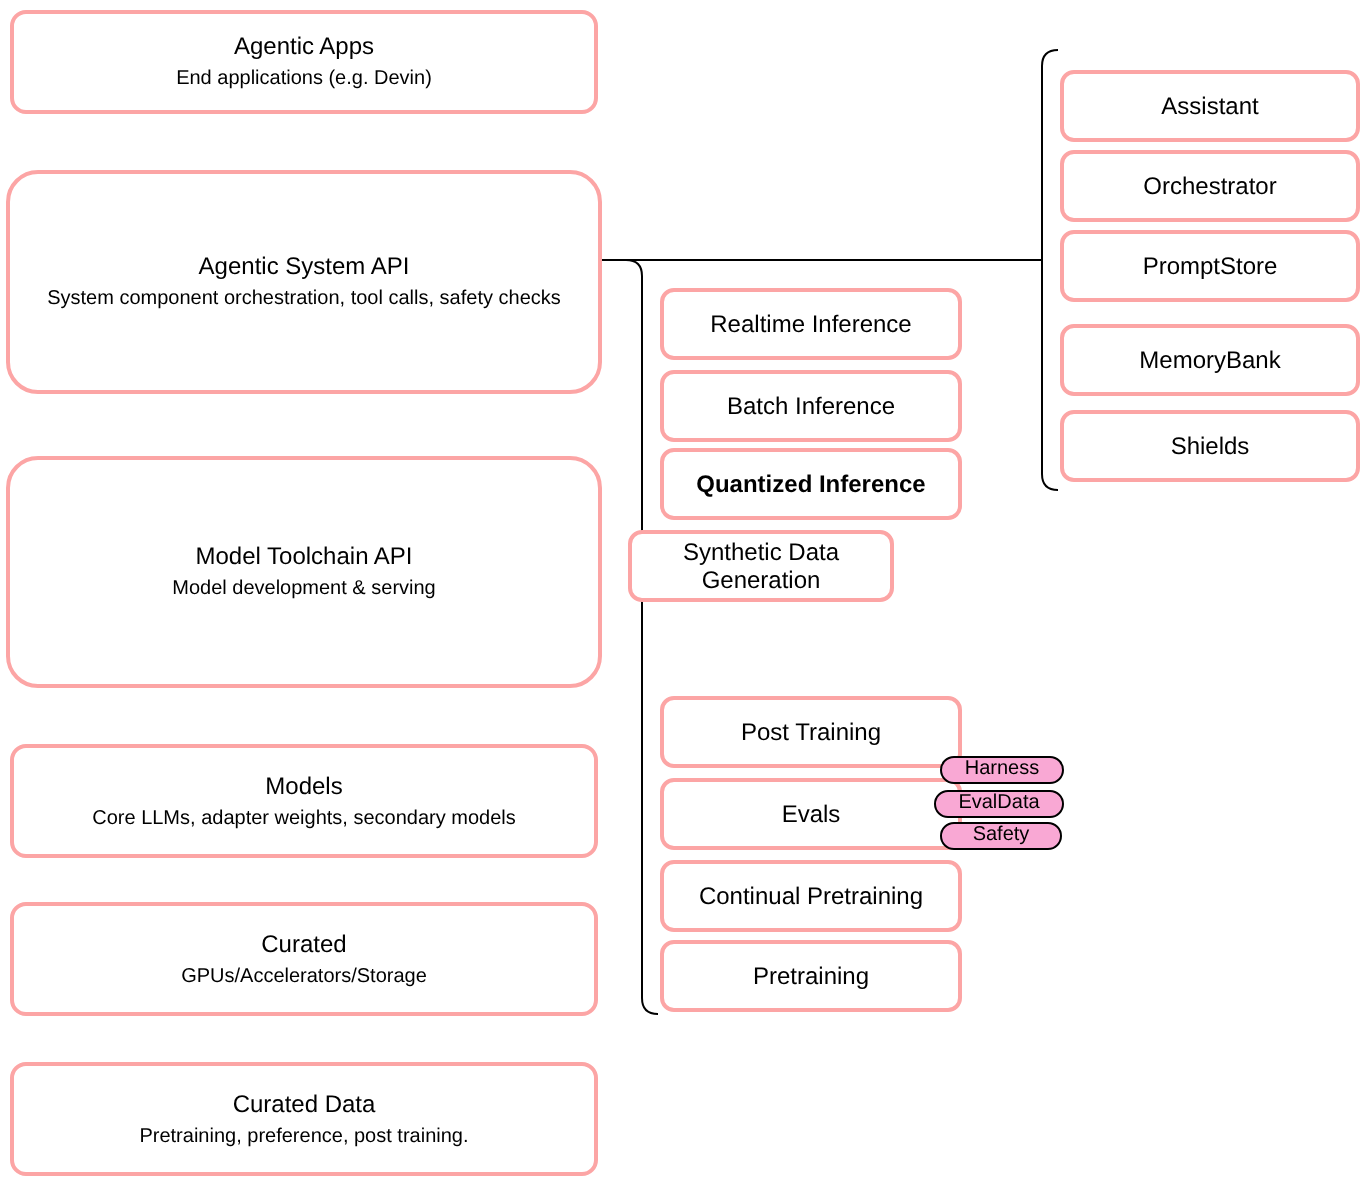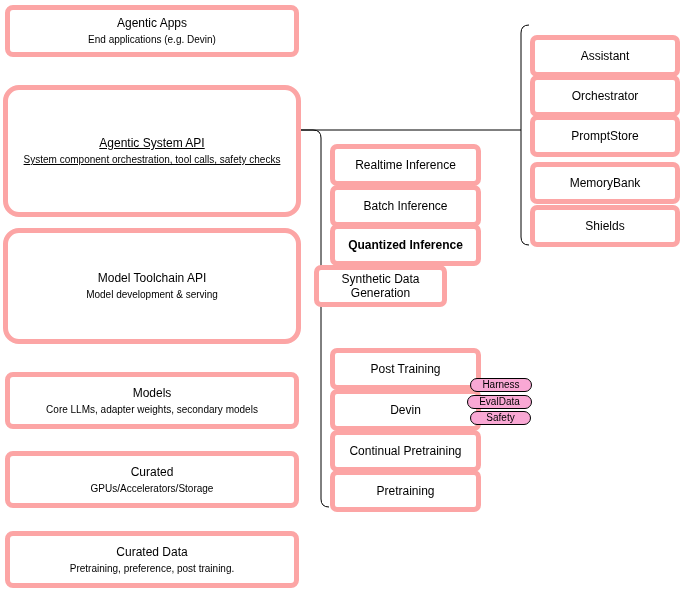--- a/index.html
+++ b/index.html
@@ -9,21 +9,21 @@
     position:relative;
     width:682px;
     height:591px;
     background:#ffffff;
     overflow:hidden;
   }
   svg.connectors { position:absolute; left:0; top:0; z-index:0; }
   .node {
     position:absolute;
     background:#ffffff;
-    border:5px solid #fca5a5;
+    border:2px solid #fca5a5;
     display:flex;
     flex-direction:column;
     align-items:center;
     justify-content:center;
     text-align:center;
     z-index:1;
   }
   .node .title   { font-size:12px; line-height:15px; }
   .node .subtitle{ font-size:10px; line-height:12px; margin-top:3px; }
   .lbox  { border-radius:8px; }
@@ -59,21 +59,21 @@
     <path d="M301,130 H313 Q321,130 321,138 V499 Q321,507 329,507"></path>
 
     <path d="M529,25 Q521,25 521,33 V237 Q521,245 529,245"></path>
   </svg>
 
   <div class="node lbox" style="left:5px; top:5px; width:294px; height:52px;">
     <span class="title">Agentic Apps</span>
     <span class="subtitle">End applications (e.g. Devin)</span>
   </div>
 
-  <div class="node lbox-big" style="left:3px; top:85px; width:298px; height:132px;text-decoration:underline;">
+  <div class="node lbox-big" style="left:3px; top:85px; width:298px; height:112px;">
     <span class="title">Agentic System API</span>
     <span class="subtitle">System component orchestration, tool calls, safety checks</span>
   </div>
 
   <div class="node lbox-big" style="left:3px; top:228px; width:298px; height:116px;">
     <span class="title">Model Toolchain API</span>
     <span class="subtitle">Model development &amp; serving</span>
   </div>
 
   <div class="node lbox" style="left:5px; top:372px; width:294px; height:57px;">
@@ -95,21 +95,21 @@
 
   <div class="node mbox" style="left:330px; top:185px; width:151px; height:30px;">Batch Inference</div>
 
   <div class="node mbox" style="left:330px; top:224px; width:151px; height:30px;font-weight:bold;">Quantized Inference</div>
 
   <div class="node mbox" style="left:314px; top:265px; width:133px; height:30px;">Synthetic Data Generation</div>
 
 
   <div class="node mbox" style="left:330px; top:348px; width:151px; height:30px;">Post Training</div>
 
-  <div class="node mbox" style="left:330px; top:389px; width:151px; height:30px;">Devin</div>
+  <div class="node mbox" style="left:330px; top:389px; width:151px; height:30px;">Evals</div>
 
   <div class="node mbox" style="left:330px; top:430px; width:151px; height:30px;">Continual Pretraining</div>
 
   <div class="node mbox" style="left:330px; top:470px; width:151px; height:30px;">Pretraining</div>
 
   <div class="pill" style="left:470px; top:378px; width:62px; height:14px;">Harness</div>
 
   <div class="pill" style="left:467px; top:395px; width:65px; height:14px;">EvalData</div>
 
   <div class="pill" style="left:470px; top:411px; width:61px; height:14px;">Safety</div>

